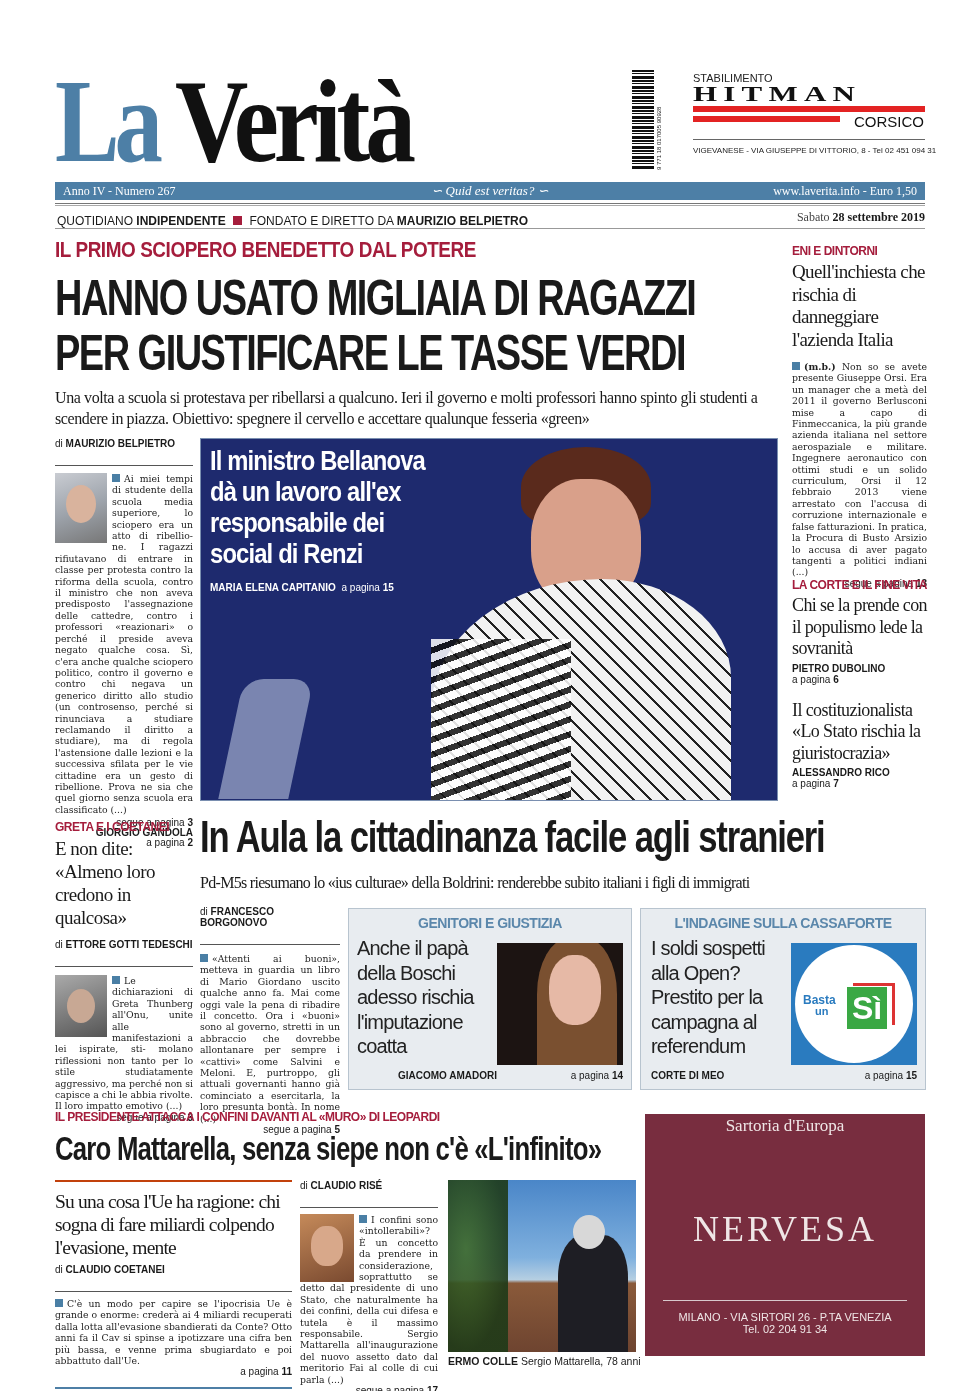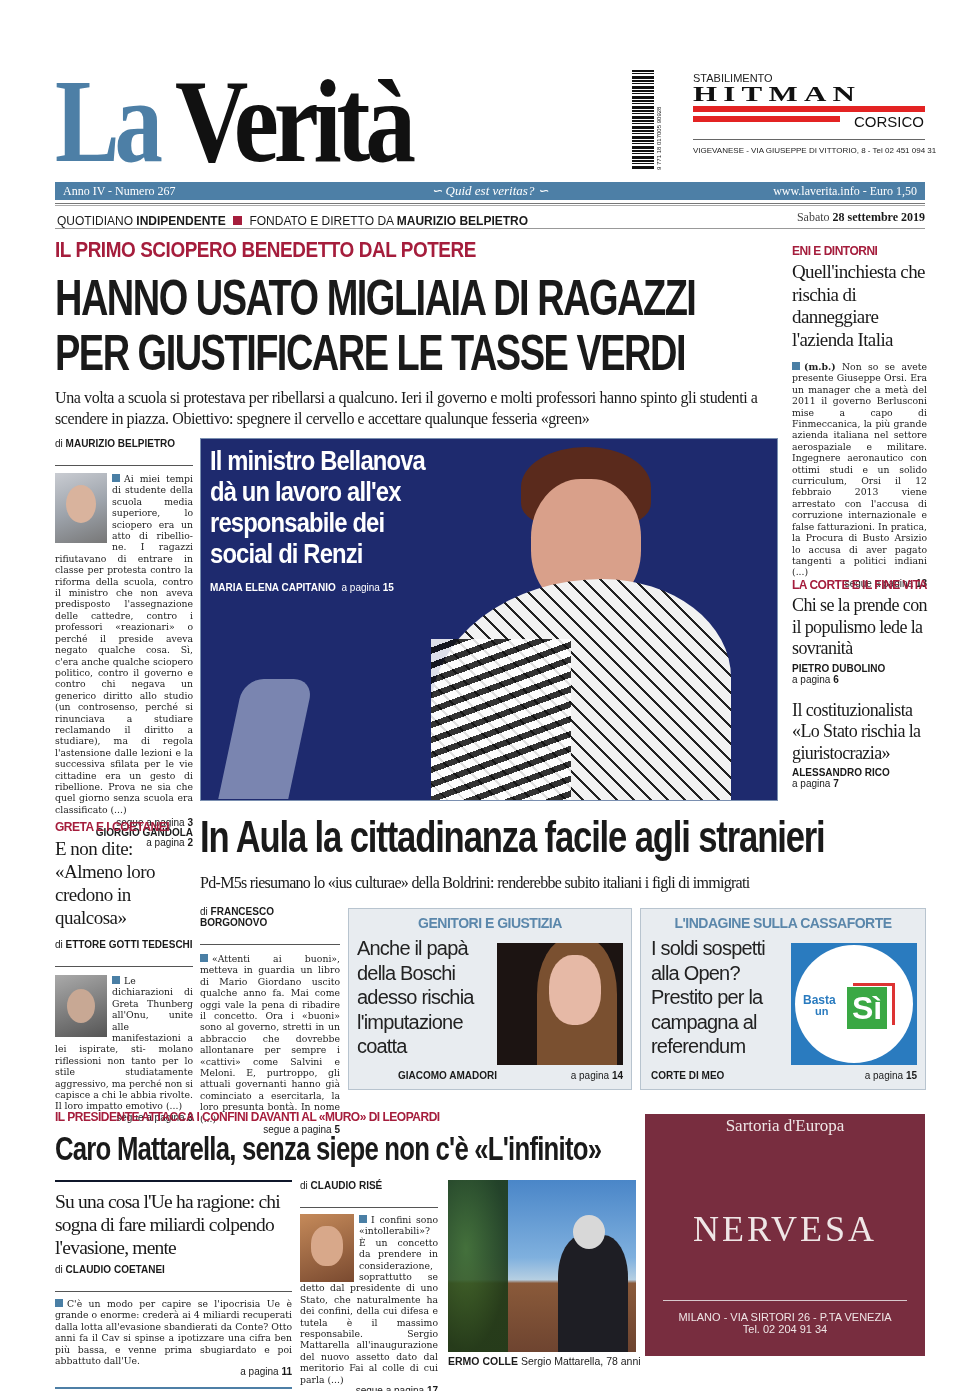--- a/index.html
+++ b/index.html
@@ -162,21 +162,21 @@
     <div style="position:absolute;left:62px;top:40px;width:42px;height:42px;border-top:3px solid #d33;border-right:3px solid #d33;"></div>
     <div class="sans" style="position:absolute;left:56px;top:44px;width:40px;height:42px;background:#3aa844;color:#fff;font-size:32px;font-weight:bold;text-align:center;line-height:42px;">Sì</div>
   </div>
   <div class="sans" style="position:absolute;left:10px;bottom:8px;font-size:10px;font-weight:bold;">CORTE DI MEO</div>
   <div class="sans" style="position:absolute;right:8px;bottom:8px;font-size:10px;"><span>a pagina</span> <b>15</b></div>
 </div>
 
 <div class="abs kicker" style="left:55px;top:1110px;font-size:12px;">IL PRESIDENTE ATTACCA I CONFINI DAVANTI AL «MURO» DI LEOPARDI</div>
 <div class="abs cond" style="left:55px;top:1130px;font-size:33px;line-height:38px;letter-spacing:-1px;transform:scaleX(0.78);white-space:nowrap;">Caro Mattarella, senza siepe non c'è «L'infinito»</div>
 
-<div class="abs" style="left:55px;top:1180px;width:237px;border-top:2px solid #0f172a;padding-top:8px;">
+<div class="abs" style="left:55px;top:1180px;width:237px;border-top:2px solid #c2410c;padding-top:8px;">
   <div class="serif" style="font-size:19.5px;line-height:23px;letter-spacing:-0.8px;">Su una cosa l'Ue ha ragione: chi sogna di fare miliardi colpendo l'evasione, mente</div>
   <div class="byline" style="margin-top:5px;"><span>di</span> <b>CLAUDIO COETANEI</b></div>
   <div class="body-text" style="margin-top:6px;"><span class="sq"></span><span>C'è un modo per capire se l'ipocrisia Ue è grande o enorme: crederà ai 4 miliardi recuperati dalla lotta all'evasione sbandierati da Conte? Otto anni fa il Cav si spinse a ipotizzare una cifra ben più bassa, e venne prima sbugiardato e poi abbattuto dall'Ue.</span></div>
   <div class="ref"><span>a pagina</span> <b>11</b></div>
   <div style="border-top:2px solid #4d7fa6;margin-top:10px;"></div>
 </div>
 
 <div class="abs" style="left:300px;top:1180px;width:138px;">
   <div class="byline"><span>di</span> <b>CLAUDIO RISÉ</b></div>
   <div style="margin-top:6px;">

